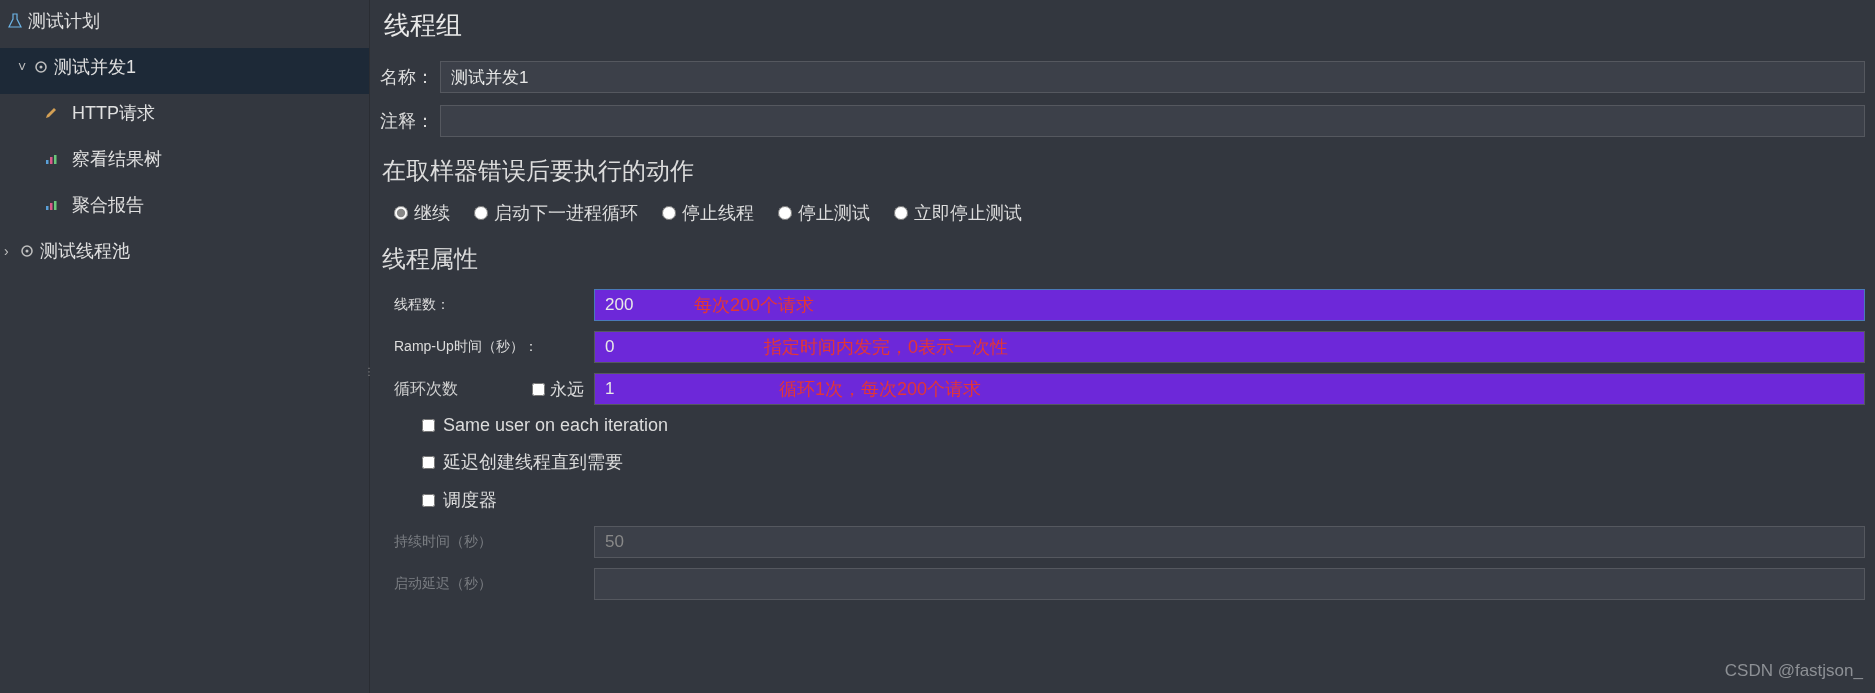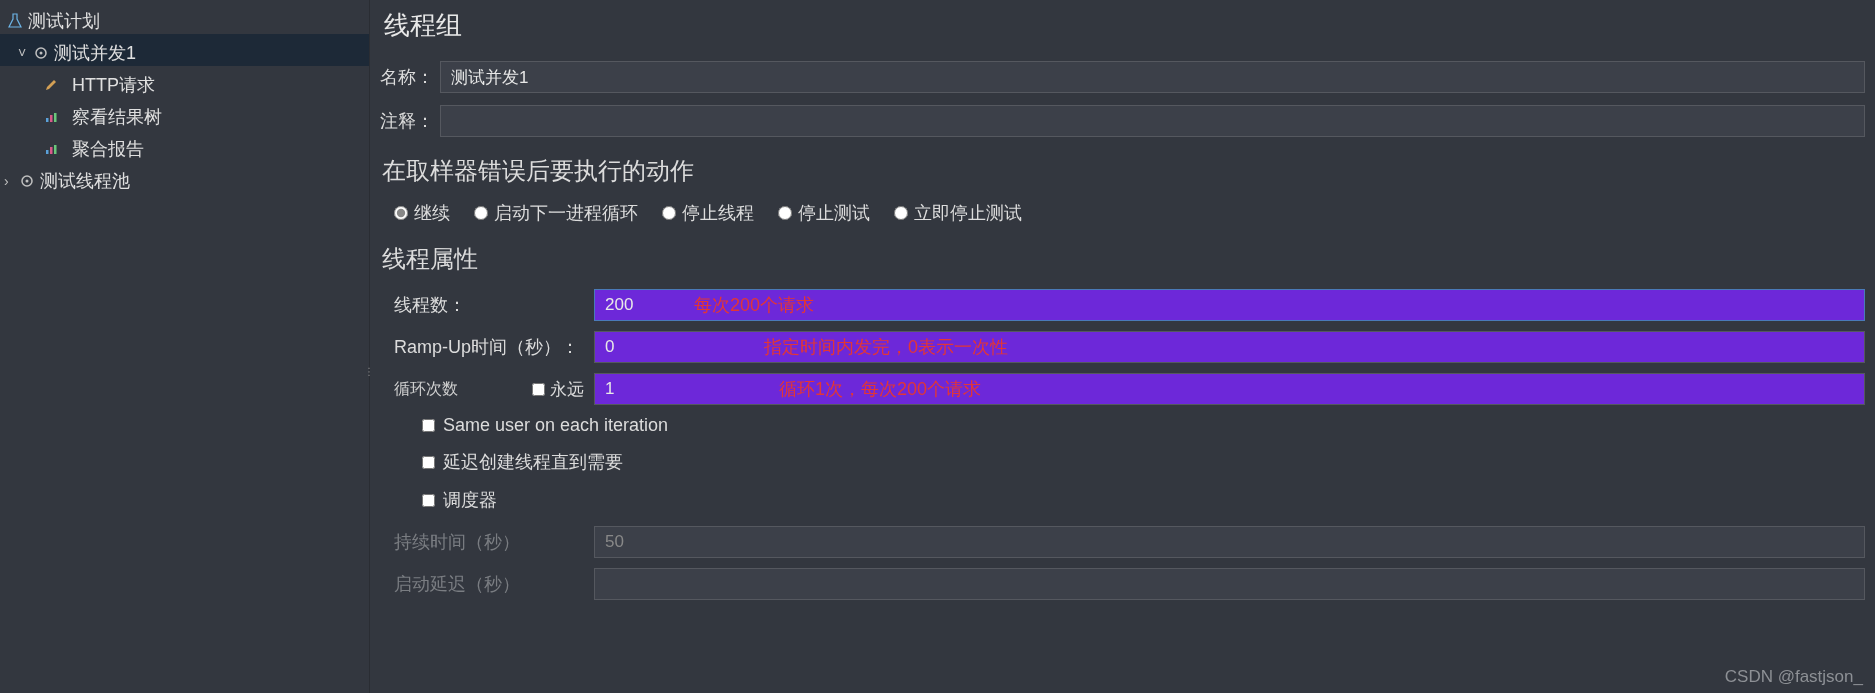--- a/index.html
+++ b/index.html
@@ -15,21 +15,21 @@
 }
 .sidebar {
   width: 370px;
   background: #33373f;
   border-right: 1px solid #2a2d33;
   padding-top: 2px;
 }
 .tree-item {
   display: flex;
   align-items: center;
-  padding: 7px 6px 1px 6px;
+  padding: 7px 6px 15px 6px;
   cursor: pointer;
   color: #e0e0e0;
   font-size: 18px;
 }
 .tree-item.selected { background: #1d2937; }
 .tree-item .caret {
   width: 14px;
   display: inline-block;
   color: #c0c0c0;
   font-size: 14px;
@@ -102,21 +102,21 @@
 }
 .prop-row {
   display: flex;
   align-items: center;
   margin-bottom: 10px;
   position: relative;
 }
 .prop-label {
   width: 200px;
   color: #dcdcdc;
-  font-size: 18px;
+  font-size: 14px;
 }
 .prop-label.disabled { color: #7a7d82; }
 .prop-label-with-check {
   width: 200px;
   display: flex;
   align-items: center;
   justify-content: space-between;
   padding-right: 10px;
 }
 .inline-check {
@@ -150,21 +150,21 @@
   gap: 8px;
   margin-left: 28px;
   margin-bottom: 14px;
   color: #dcdcdc;
   font-size: 18px;
 }
 .check-row input[type="checkbox"] { width: 13px; height: 13px; }
 .watermark {
   position: absolute;
   right: 12px;
-  bottom: 6px;
+  bottom: 12px;
   color: #8d9095;
   font-size: 17px;
 }
 .drag-handle {
   position: absolute;
   left: -6px;
   top: 370px;
   width: 8px;
   color: #888;
   font-size: 10px;

